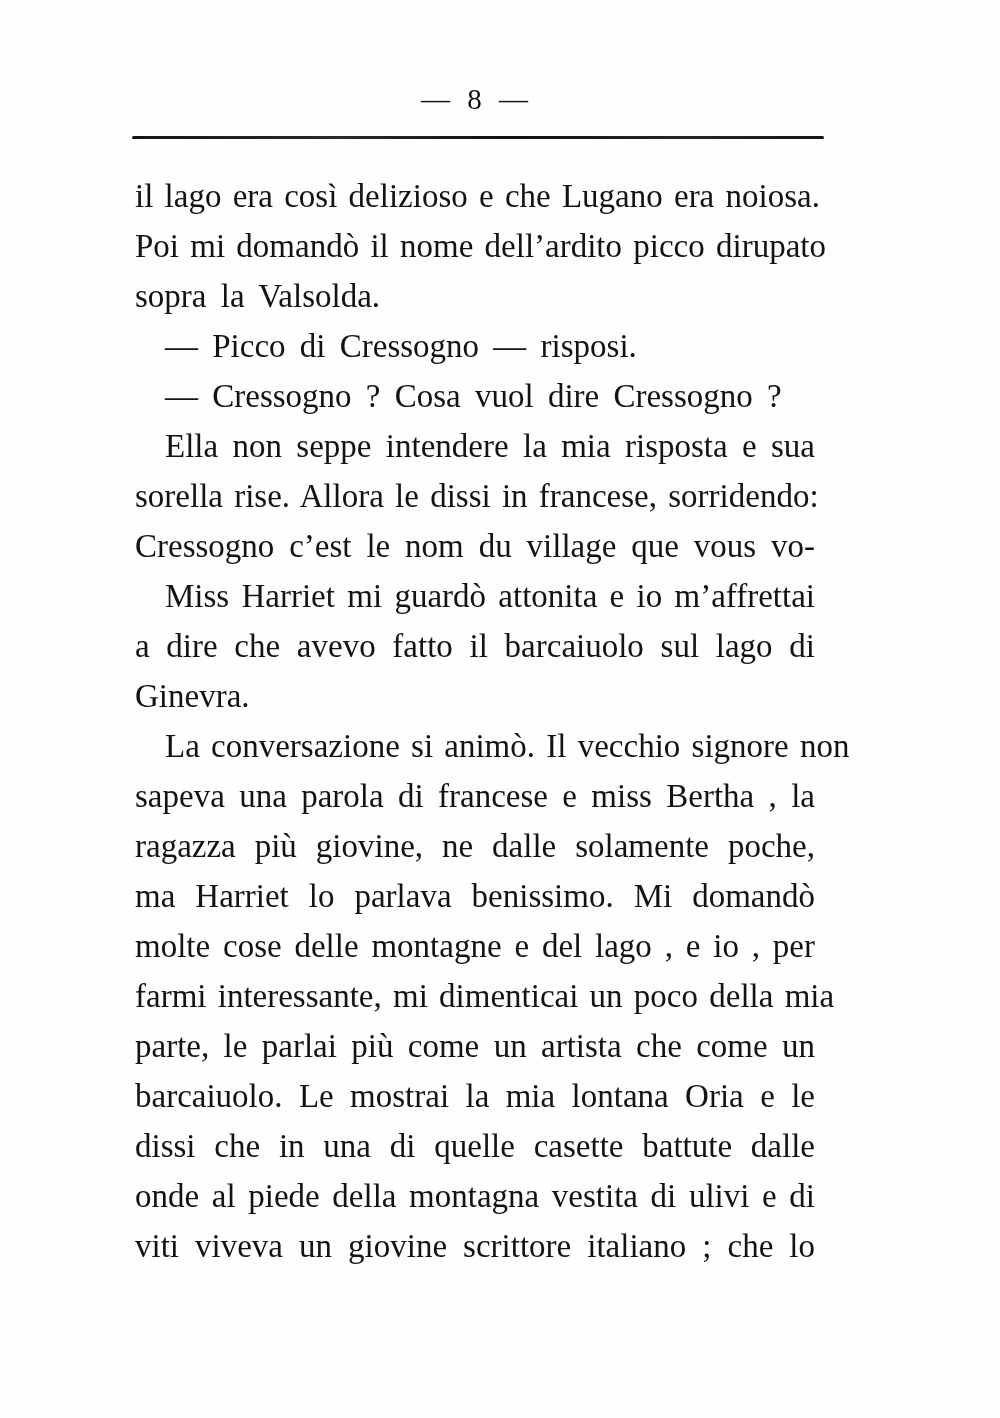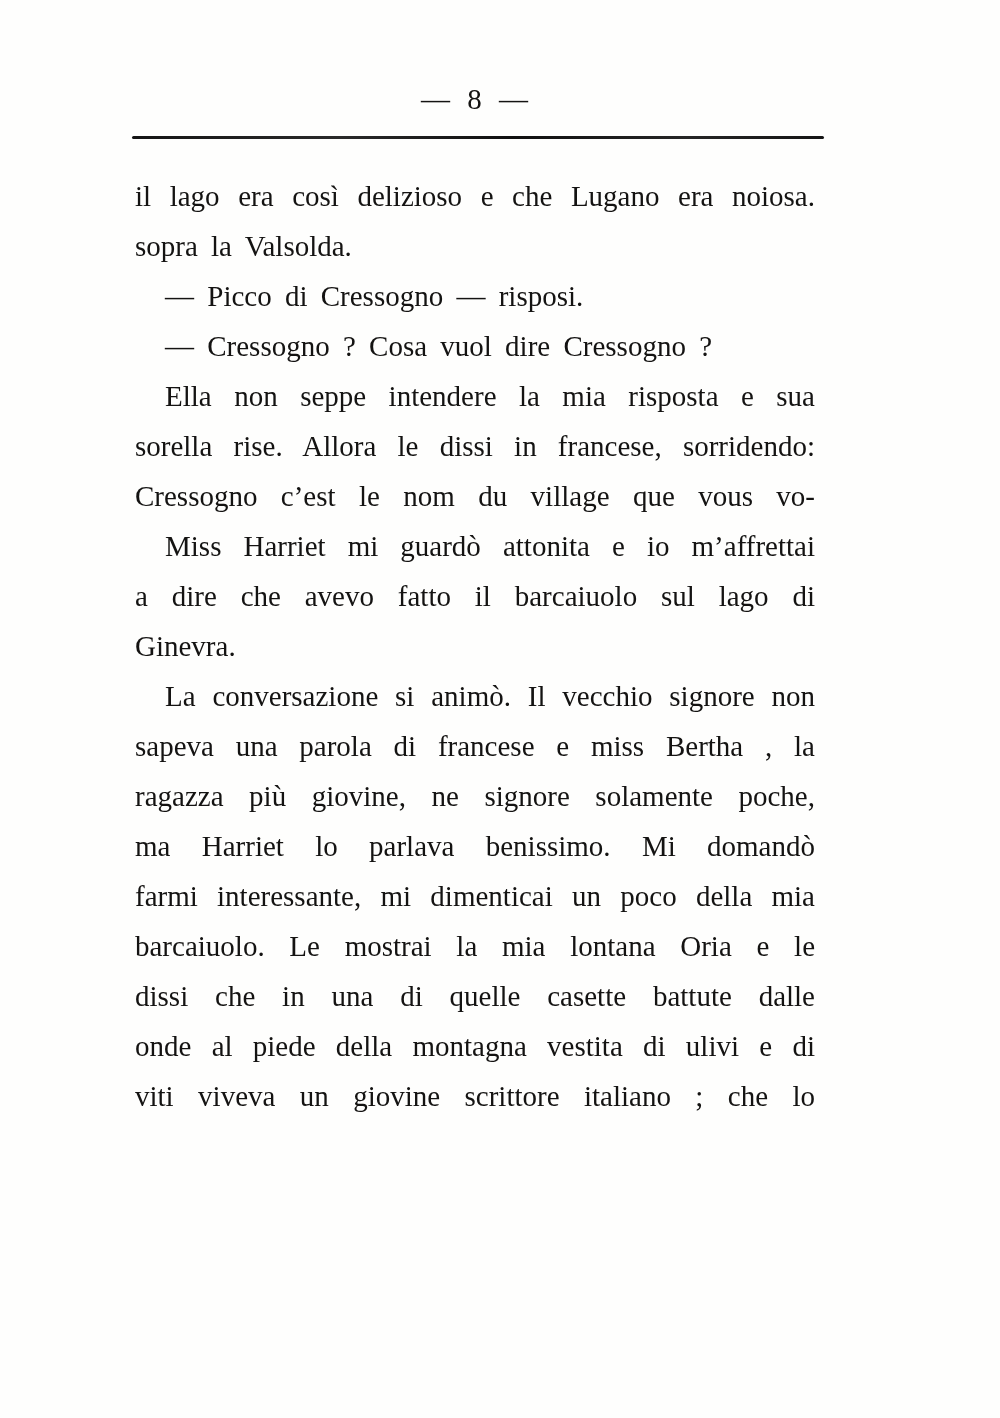--- a/index.html
+++ b/index.html
@@ -35,21 +35,21 @@
     width: 692px;
     height: 3px;
     background: linear-gradient(90deg, #151515 0%, #2a2a2a 30%, #101010 55%, #262626 80%, #151515 100%);
     border-radius: 2px;
   }
   .textblock {
     position: absolute;
     top: 171px;
     left: 135px;
     width: 680px;
-    font-size: 29px;
+    font-size: 33px;
   }
   .line {
     height: 50px;
     line-height: 50px;
     white-space: nowrap;
     text-align: justify;
     text-align-last: justify;
     word-spacing: 3px;
   }
   .line.noj {
@@ -63,33 +63,36 @@
 <body>
 
 <div class="page">
 
   <div class="pagenum">— 8 —</div>
 
   <div class="rule"></div>
 
   <main class="textblock">
     <div class="line">il lago era così delizioso e che Lugano era noiosa.</div>
+    <div class="line">Poi mi domandò il nome dell’ardito picco dirupato</div>
     <div class="line noj">sopra la Valsolda.</div>
     <div class="line noj" style="text-indent:30px">— Picco di Cressogno — risposi.</div>
     <div class="line noj" style="text-indent:30px">— Cressogno ? Cosa vuol dire Cressogno ?</div>
     <div class="line" style="text-indent:30px">Ella non seppe intendere la mia risposta e sua</div>
     <div class="line">sorella rise. Allora le dissi in francese, sorridendo:</div>
     <div class="line"><span>Cressogno </span><span class="it">c’est le nom du village que vous vo-</span></div>
     <div class="line" style="text-indent:30px">Miss Harriet mi guardò attonita e io m’affrettai</div>
     <div class="line">a dire che avevo fatto il barcaiuolo sul lago di</div>
     <div class="line noj">Ginevra.</div>
     <div class="line" style="text-indent:30px">La conversazione si animò. Il vecchio signore non</div>
     <div class="line">sapeva una parola di francese e miss Bertha , la</div>
-    <div class="line">ragazza più giovine, ne signore solamente poche,</div>
+    <div class="line">ragazza più giovine, ne dalle solamente poche,</div>
     <div class="line">ma Harriet lo parlava benissimo. Mi domandò</div>
+    <div class="line">molte cose delle montagne e del lago , e io , per</div>
     <div class="line">farmi interessante, mi dimenticai un poco della mia</div>
+    <div class="line">parte, le parlai più come un artista che come un</div>
     <div class="line">barcaiuolo. Le mostrai la mia lontana Oria e le</div>
     <div class="line">dissi che in una di quelle casette battute dalle</div>
     <div class="line">onde al piede della montagna vestita di ulivi e di</div>
     <div class="line">viti viveva un giovine scrittore italiano ; che lo</div>
   </main>
 
 </div>
 
 </body></html>

